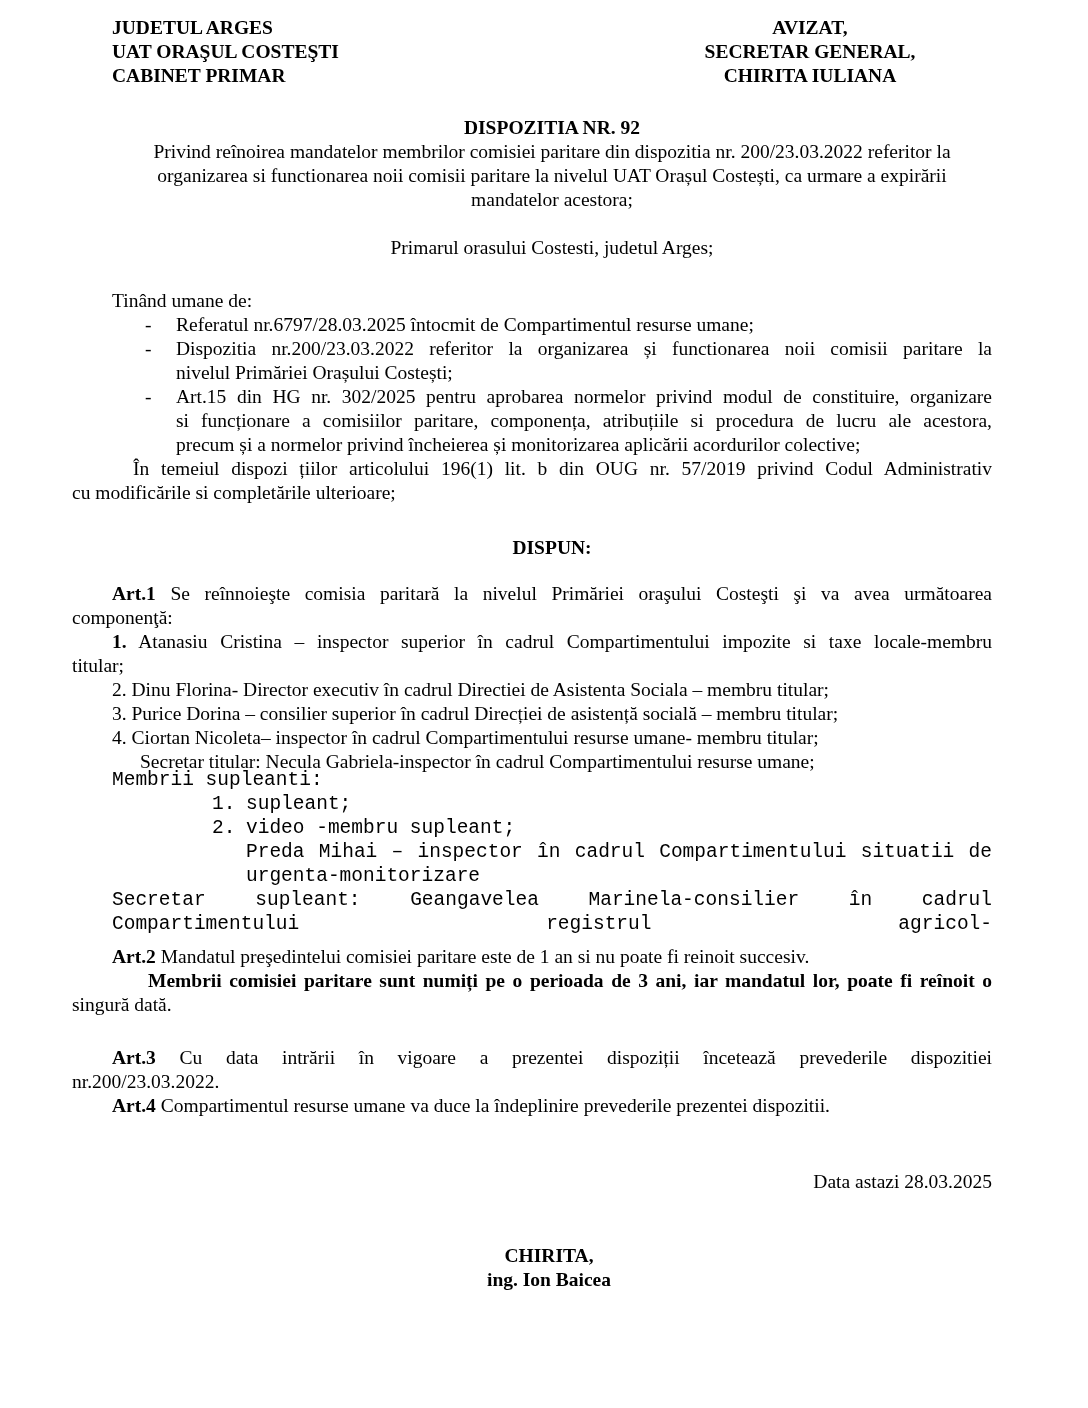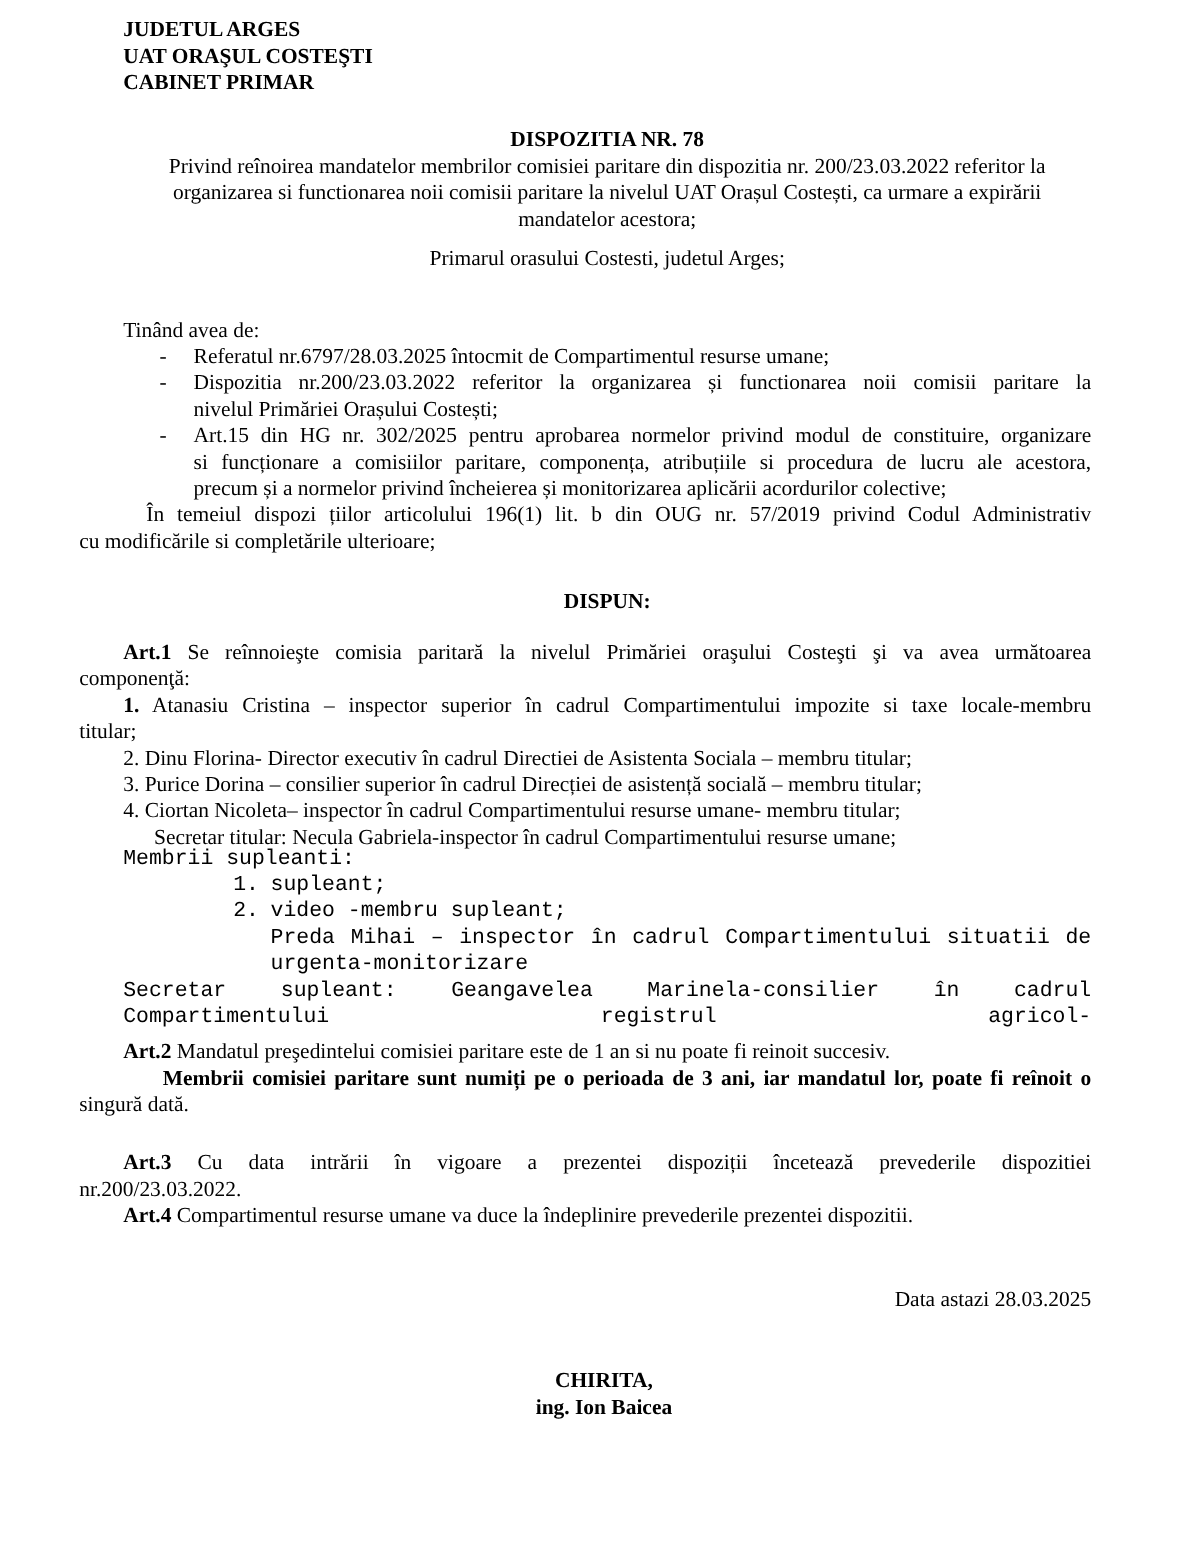--- a/index.html
+++ b/index.html
@@ -27,33 +27,38 @@
 <body>
 
 <div class="page">
 
   <div class="hdr hdr-left">
     <div>JUDETUL  ARGES</div>
     <div>UAT ORAŞUL COSTEŞTI</div>
     <div>CABINET PRIMAR</div>
   </div>
 
+  <div class="hdr hdr-right">
+    <div>AVIZAT,</div>
+    <div>SECRETAR GENERAL,</div>
+    <div>CHIRITA IULIANA</div>
+  </div>
 
-  <div class="block center bold" style="top:116px;">DISPOZITIA  NR. 78</div>
+  <div class="block center bold" style="top:116px;">DISPOZITIA  NR. 92</div>
 
   <div class="block center" style="top:140px;">
     <span class="line">Privind reînoirea mandatelor membrilor comisiei paritare din dispozitia nr. 200/23.03.2022 referitor la</span>
     <span class="line">organizarea si functionarea noii comisii paritare la nivelul UAT Orașul Costești, ca urmare a expirării</span>
     <span class="line">mandatelor acestora;</span>
   </div>
 
-  <div class="block center" style="top:224px;">Primarul orasului Costesti, judetul Arges;</div>
+  <div class="block center" style="top:236px;">Primarul orasului Costesti, judetul Arges;</div>
 
   <div class="block" style="top:289px;">
-    <span class="line">Tinând avea de:</span>
+    <span class="line">Tinând umane de:</span>
     <div class="dash-item">
       <span class="dash">-</span>
       <span class="line">Referatul nr.6797/28.03.2025 întocmit de Compartimentul resurse umane;</span>
     </div>
     <div class="dash-item">
       <span class="dash">-</span>
       <span class="line jl">Dispozitia nr.200/23.03.2022 referitor la organizarea și functionarea noii comisii paritare la</span>
       <span class="line">nivelul Primăriei Orașului Costești;</span>
     </div>
     <div class="dash-item">

